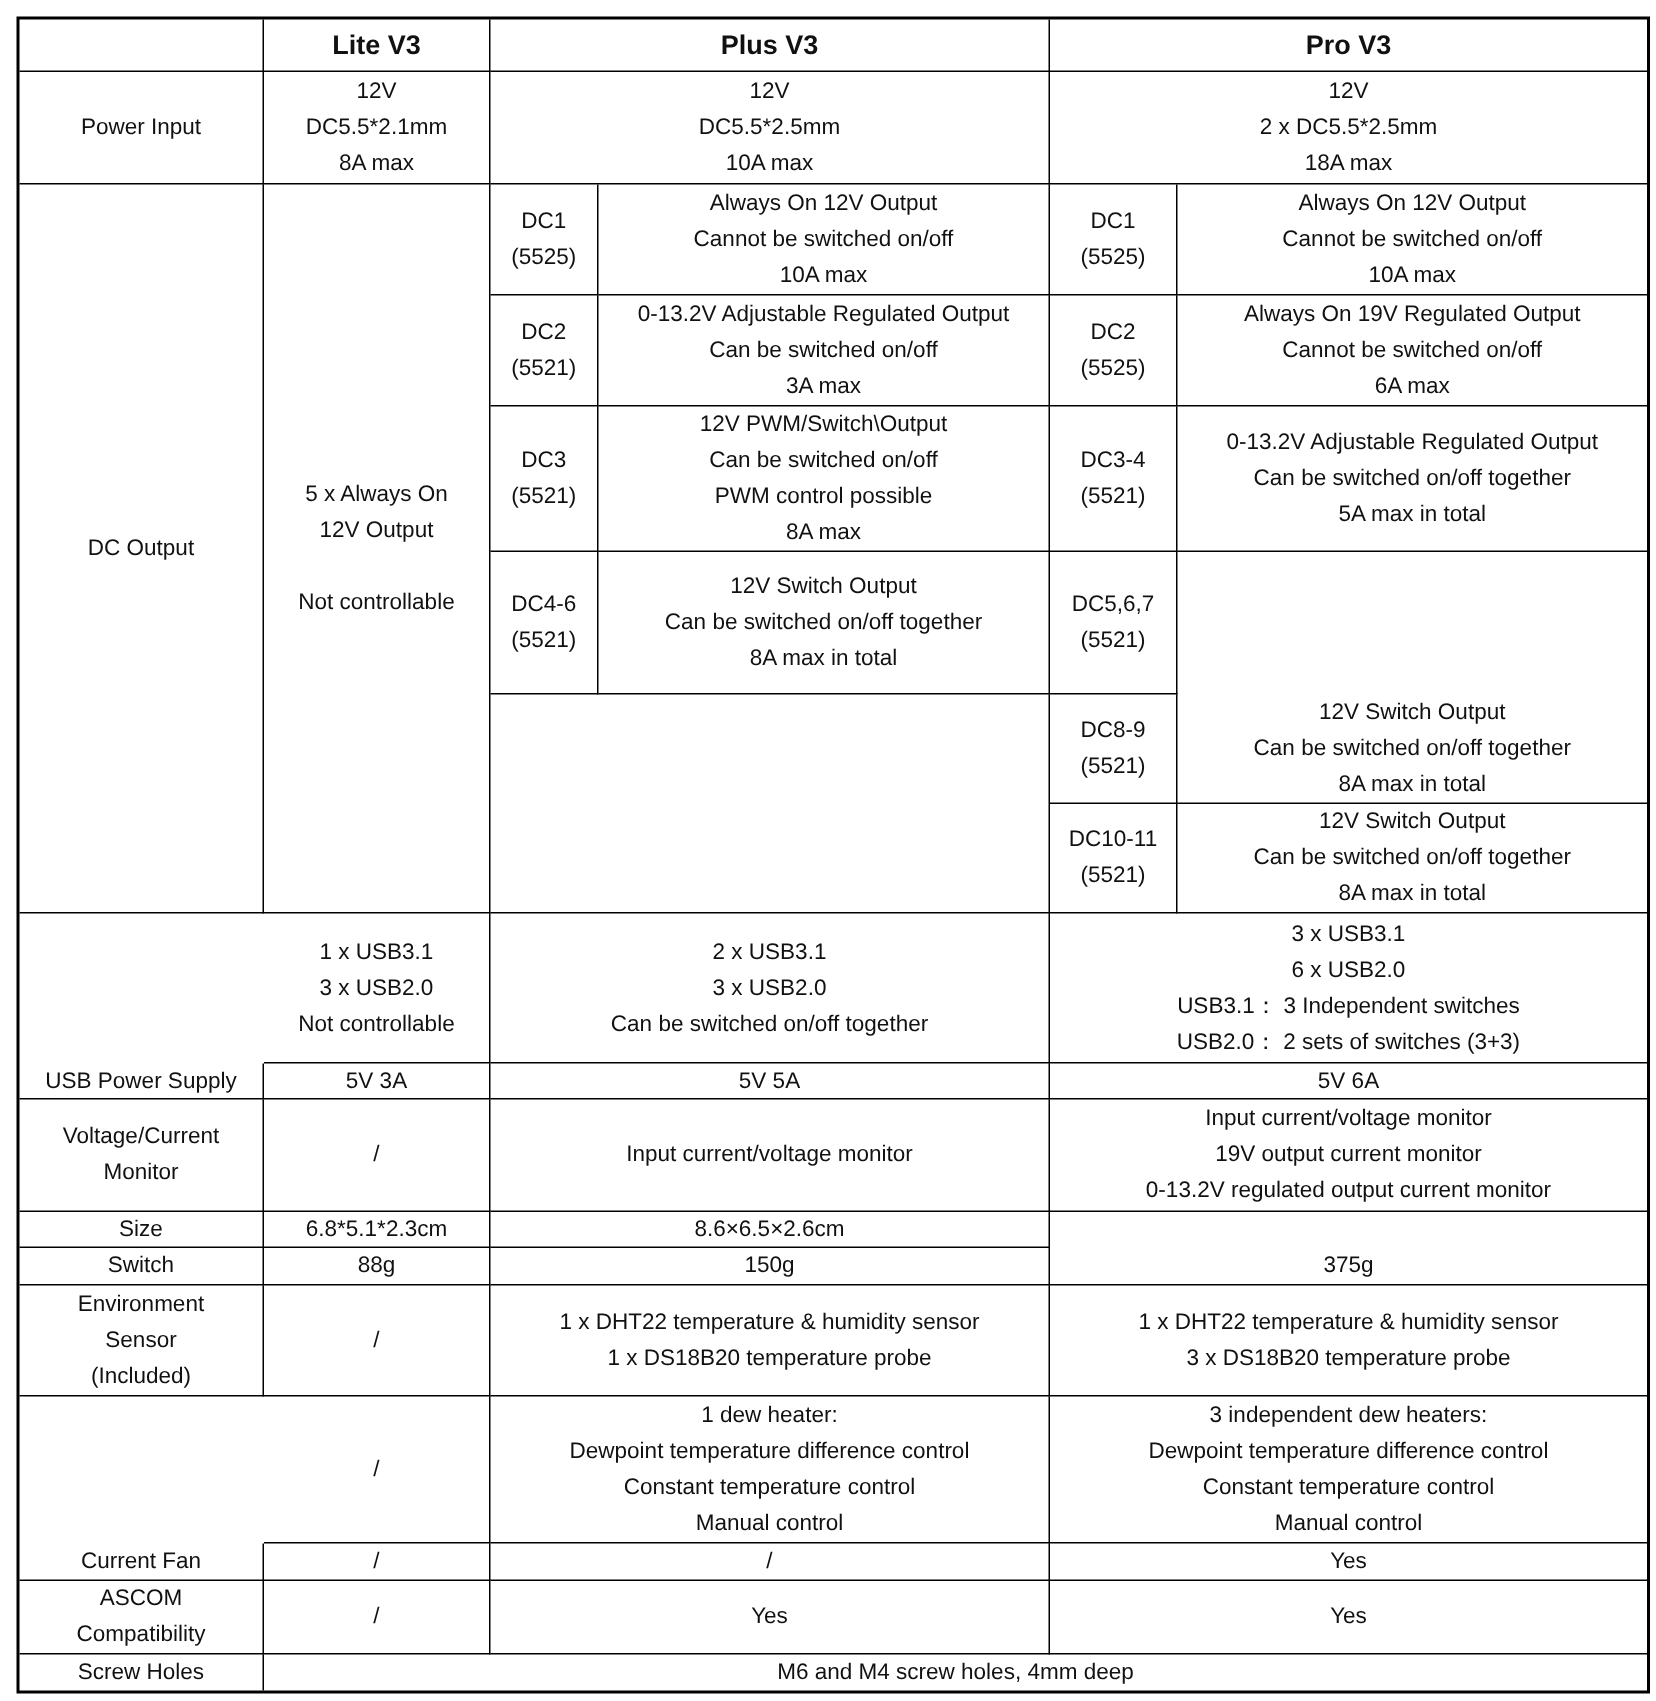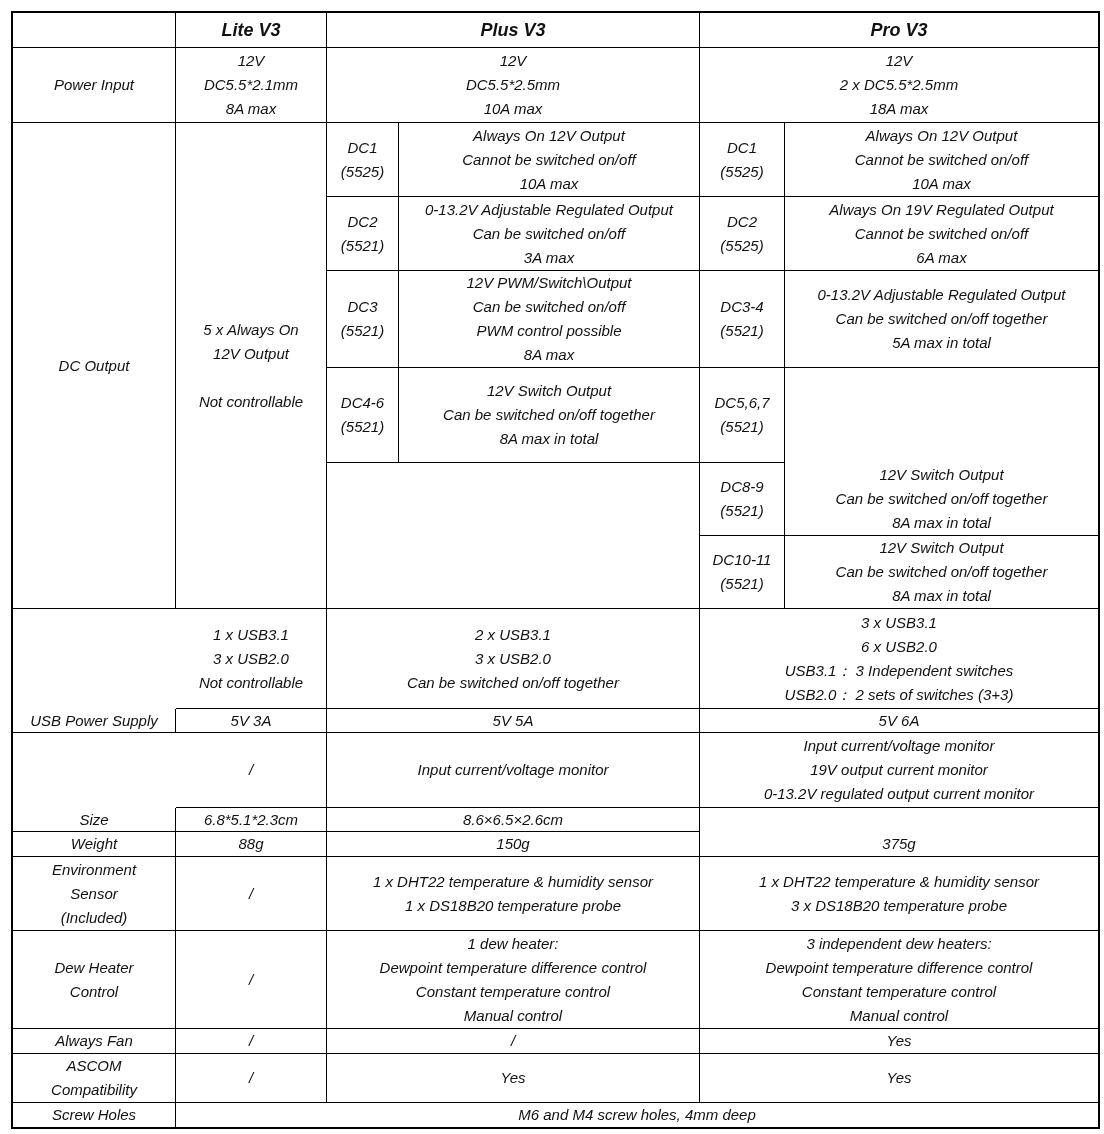--- a/index.html
+++ b/index.html
@@ -17,21 +17,20 @@
   }
   .spec-table {
     position: absolute;
     left: 11px;
     top: 11px;
     border: 2px solid #000000;
     display: grid;
     grid-template-columns: 163px 151px 72px 301px 85px 313px;
     grid-template-rows: 35px 75px 74px 74px 97px 95px 73px 73px 100px 24px 75px 24px 25px 74px 98px 25px 49px 24px;
     background: #ffffff;
-    font-style: italic;
   }
   .c {
     border-right: 1px solid #000000;
     border-bottom: 1px solid #000000;
     display: flex;
     align-items: center;
     justify-content: center;
     text-align: center;
     white-space: pre-line;
     font-size: 15px;
@@ -135,57 +134,57 @@
     <div class="c last-col" style="grid-area:9/5/10/7">3 x USB3.1
 6 x USB2.0
 USB3.1： 3 Independent switches
 USB2.0： 2 sets of switches (3+3)</div>
 
     <div class="c" style="grid-area:10/1/11/2">USB Power Supply</div>
     <div class="c" style="grid-area:10/2/11/3">5V 3A</div>
     <div class="c" style="grid-area:10/3/11/5">5V 5A</div>
     <div class="c last-col" style="grid-area:10/5/11/7">5V 6A</div>
 
+    <div class="c" style="grid-area:11/1/12/2">Voltage/Current
+Monitor</div>
     <div class="c" style="grid-area:11/2/12/3">/</div>
     <div class="c" style="grid-area:11/3/12/5">Input current/voltage monitor</div>
     <div class="c last-col" style="grid-area:11/5/12/7">Input current/voltage monitor
 19V output current monitor
 0-13.2V regulated output current monitor</div>
 
     <div class="c" style="grid-area:12/1/13/2">Size</div>
     <div class="c" style="grid-area:12/2/13/3">6.8*5.1*2.3cm</div>
     <div class="c" style="grid-area:12/3/13/5">8.6×6.5×2.6cm</div>
 
-    <div class="c" style="grid-area:13/1/14/2">Weight</div>
+    <div class="c" style="grid-area:13/1/14/2">Switch</div>
     <div class="c" style="grid-area:13/2/14/3">88g</div>
     <div class="c" style="grid-area:13/3/14/5">150g</div>
     <div class="c last-col" style="grid-area:13/5/14/7">375g</div>
 
     <div class="c" style="grid-area:14/1/15/2">Environment
 Sensor
 (Included)</div>
     <div class="c" style="grid-area:14/2/15/3">/</div>
     <div class="c" style="grid-area:14/3/15/5">1 x DHT22 temperature &amp; humidity sensor
 1 x DS18B20 temperature probe</div>
     <div class="c last-col" style="grid-area:14/5/15/7">1 x DHT22 temperature &amp; humidity sensor
 3 x DS18B20 temperature probe</div>
 
-    <div class="c" style="grid-area:15/1/16/2">Dew Heater
-Control</div>
     <div class="c" style="grid-area:15/2/16/3">/</div>
     <div class="c" style="grid-area:15/3/16/5">1 dew heater:
 Dewpoint temperature difference control
 Constant temperature control
 Manual control</div>
     <div class="c last-col" style="grid-area:15/5/16/7">3 independent dew heaters:
 Dewpoint temperature difference control
 Constant temperature control
 Manual control</div>
 
-    <div class="c" style="grid-area:16/1/17/2">Always Fan</div>
+    <div class="c" style="grid-area:16/1/17/2">Current Fan</div>
     <div class="c" style="grid-area:16/2/17/3">/</div>
     <div class="c" style="grid-area:16/3/17/5">/</div>
     <div class="c last-col" style="grid-area:16/5/17/7">Yes</div>
 
     <div class="c" style="grid-area:17/1/18/2">ASCOM
 Compatibility</div>
     <div class="c" style="grid-area:17/2/18/3">/</div>
     <div class="c" style="grid-area:17/3/18/5">Yes</div>
     <div class="c last-col" style="grid-area:17/5/18/7">Yes</div>
 

